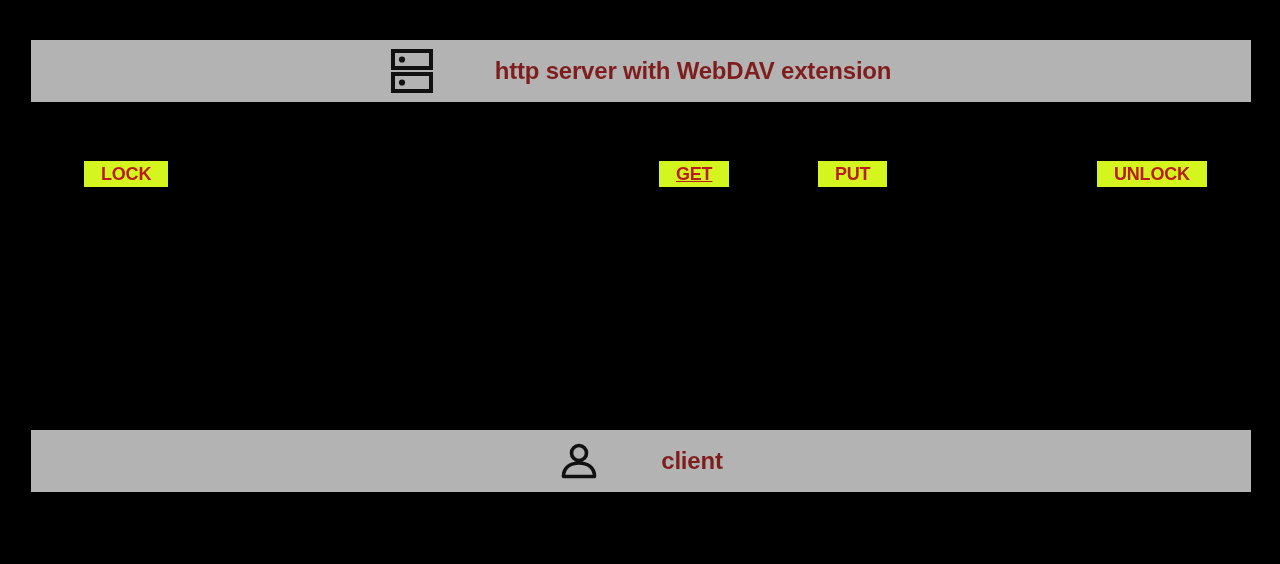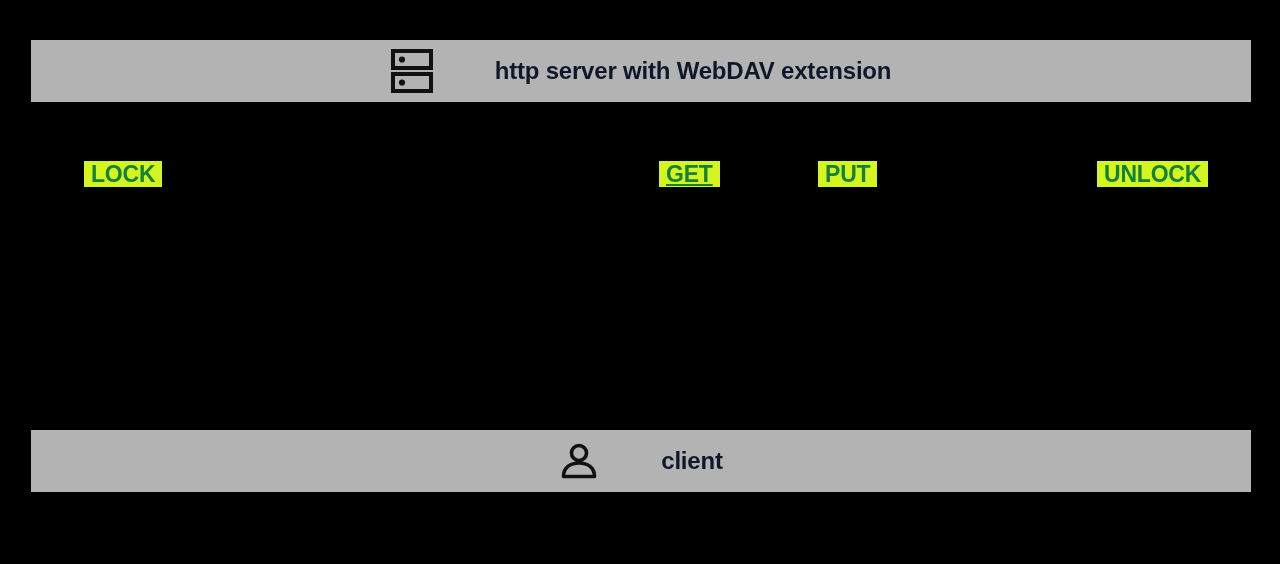--- a/index.html
+++ b/index.html
@@ -37,42 +37,42 @@
 
   .participant-inner {
     display: flex;
     align-items: center;
     gap: 14px;
   }
 
   .participant-label {
     font-size: 24px;
     font-weight: bold;
-    color: #0f172a;
+    color: #7f1d1d;
     letter-spacing: -0.2px;
     white-space: nowrap;
     margin-left: 48px;
   }
 
   .participant-icon {
     display: block;
     flex: 0 0 auto;
     line-height: 0;
   }
 
   
   .msg-label {
     position: absolute;
     background: #d4f51e;
-    color: #15803d;
-    font-size: 23px;
+    color: #b91c1c;
+    font-size: 18px;
     font-weight: bold;
     line-height: 26px;
     letter-spacing: -0.2px;
-    padding: 0 7px;
+    padding: 0 17px;
     white-space: nowrap;
     box-sizing: border-box;
   }
 
   
   .lifeline {
     position: absolute;
     width: 2px;
     background: #000000;
     top: 102px;

